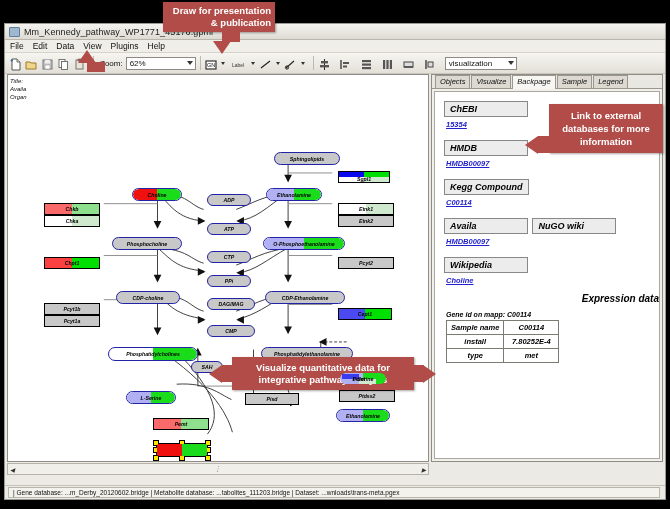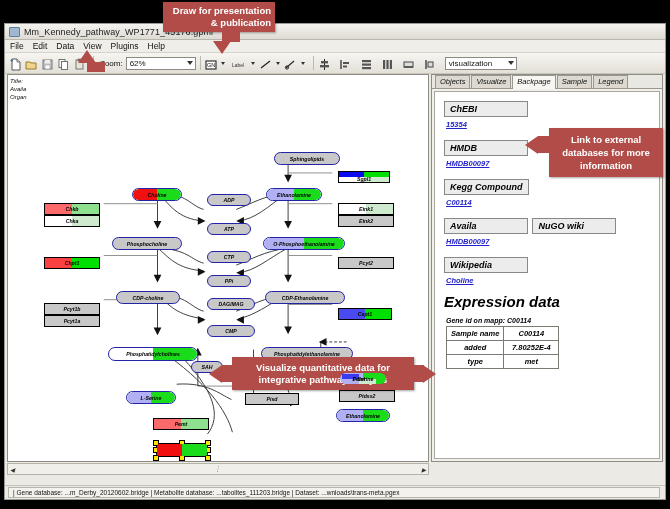--- a/index.html
+++ b/index.html
@@ -54,21 +54,21 @@
   .tab{font-size:7.5px;color:#111;padding:1px 4px 1px;border:1px solid #9a978f;
        border-bottom:none;background:#ddd9d1;margin-right:1px;white-space:nowrap;line-height:10px;}
   .tab.active{background:#f7f6f2;position:relative;top:1px;padding-bottom:2px;}
   .sidebody{position:absolute;left:2px;top:16px;right:2px;bottom:2px;background:#fff;
        border:1px solid #aaa7a0;box-sizing:border-box;overflow:hidden;padding:6px 0 0 9px;}
   .dbhead{display:inline-block;min-width:72px;border:1px solid #888;background:#ececec;
        font-size:9px;font-weight:bold;color:#000;padding:2px 5px;margin-bottom:3px;}
   .dblink{font-size:7.5px;color:#2222cc;text-decoration:underline;font-weight:bold;
        display:block;margin:0 0 8px 2px;}
   .dbplain{font-size:7.5px;color:#000;font-weight:bold;display:block;margin:0 0 8px 2px;}
-  .exprhead{font-size:15px;font-weight:bold;color:#000;margin:2px 0 7px 0;}
+  .exprhead{font-size:10px;font-weight:bold;color:#000;margin:2px 0 7px 0;text-align:right;}
   .geneid{font-size:7px;font-weight:bold;color:#000;margin:0 0 2px 2px;}
   table.expr{border-collapse:collapse;margin-left:2px;}
   table.expr td{border:1px solid #7d7a74;font-size:7.5px;font-weight:bold;color:#000;
        padding:2px 4px;text-align:center;min-width:46px;height:9px;}
 
   .statusbar{position:absolute;left:0;bottom:0;width:100%;height:13px;background:#eceae4;
        border-top:1px solid #c5c2ba;display:flex;align-items:center;}
   .statusinner{border:1px solid #b8b5ad;background:#f4f2ec;height:11px;margin-left:3px;
        display:flex;align-items:center;padding:0 4px;box-sizing:border-box;}
   .statusinner span{font-size:6.5px;color:#111;white-space:nowrap;}
@@ -529,21 +529,21 @@
           <div class="exprhead">Expression data</div>
           <div class="geneid">Gene id on mapp: C00114</div>
 
           <table class="expr">
             <tbody>
                 <tr>
               <td>Sample name</td>
               <td>C00114</td>
             </tr>
             <tr>
-              <td>added</td>
+              <td>install</td>
               <td>7.80252E-4</td>
             </tr>
             <tr>
               <td>type</td>
               <td>met</td>
             </tr>
           </tbody>
             </table>
         </div>
       </div>
@@ -556,21 +556,21 @@
     </div>
   </div>
 
   <div class="callout" style="left:163px;top:2px;width:112px;height:30px;text-align:right;">Draw for presentation &amp; publication</div>
   <div class="arrow-stem-d" style="left:222px;top:32px;width:18px;height:10px;"></div>
   <div class="arrow-d" style="left:213px;top:41px;"></div>
 
   <div class="arrow-stem-d" style="left:87px;top:62px;width:18px;height:10px;"></div>
   <div class="arrow-u" style="left:78px;top:50px;"></div>
 
-  <div class="callout" style="left:549px;top:128px;width:114px;height:49px;line-height:13px;">Link  to external databases  for more information</div>
+  <div class="callout" style="left:549px;top:104px;width:114px;height:49px;line-height:13px;">Link  to external databases  for more information</div>
   <div class="arrow-stem-d" style="left:538px;top:136px;width:13px;height:17px;"></div>
   <div class="arrow-l" style="left:525px;top:136px;"></div>
 
   <div class="callout" style="left:232px;top:357px;width:182px;height:33px;">Visualize quantitative data  for integrative pathway analysis</div>
   <div class="arrow-stem-d" style="left:222px;top:365px;width:12px;height:17px;"></div>
   <div class="arrow-l" style="left:209px;top:365px;"></div>
   <div class="arrow-stem-d" style="left:412px;top:365px;width:12px;height:17px;"></div>
   <div class="arrow-r" style="left:423px;top:365px;"></div>
 
 

